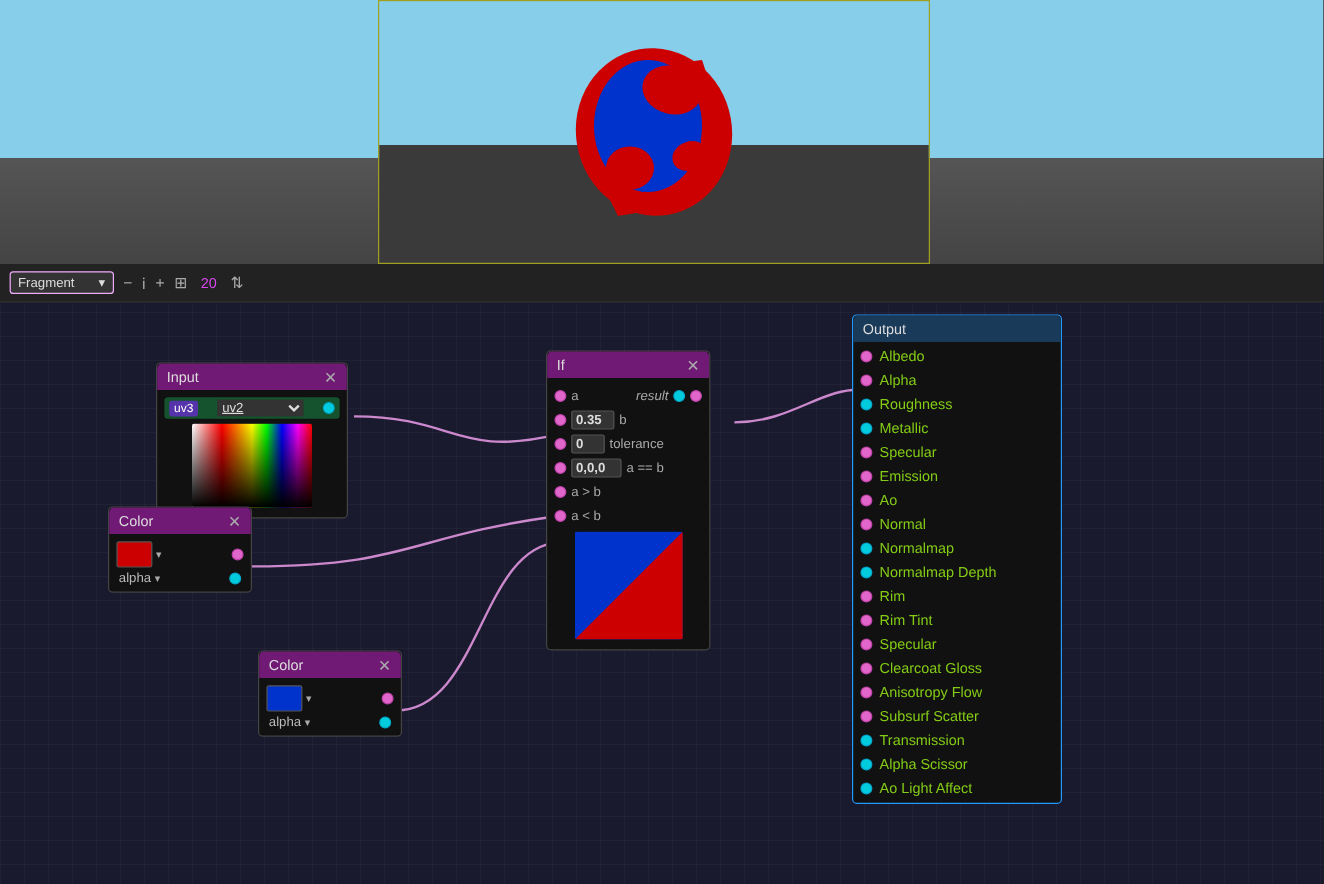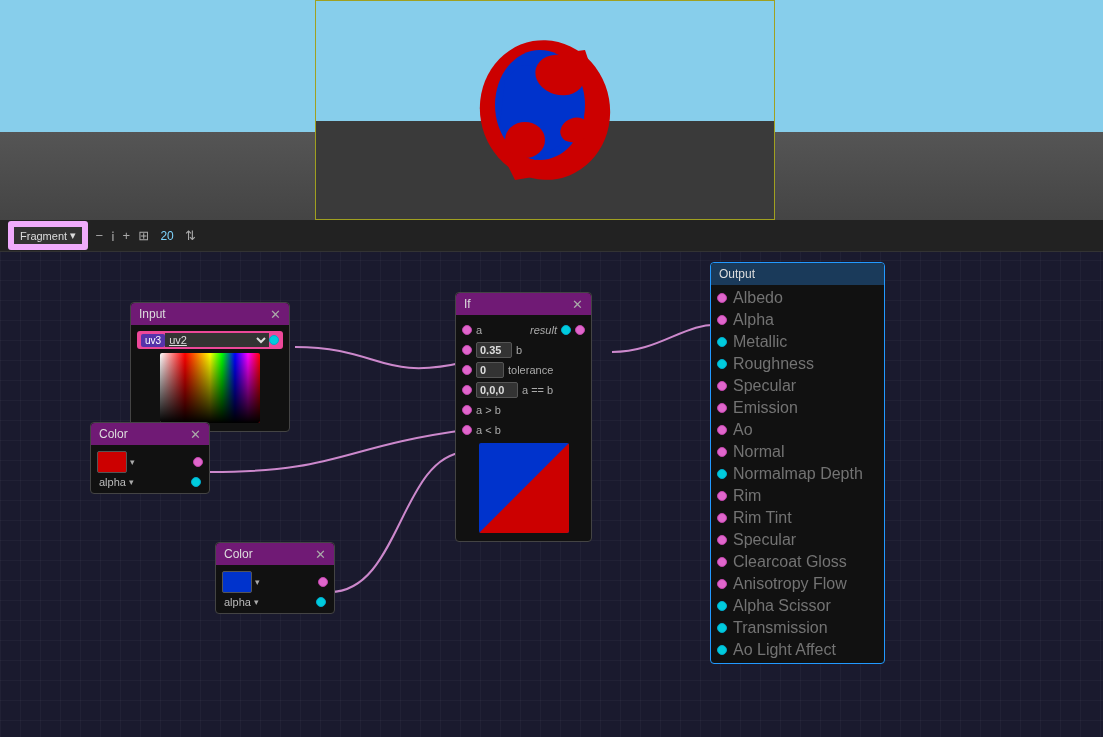--- a/index.html
+++ b/index.html
@@ -56,37 +56,37 @@
       background: #222;
       display: flex;
       align-items: center;
       padding: 0 8px;
       gap: 8px;
       border-bottom: 1px solid #333;
       z-index: 10;
     }
     .toolbar-btn {
       background: #333;
-      border: 6px solid #f0abfc;
+      border: 1px solid #f0abfc;
       color: #ddd;
       border-radius: 3px;
       padding: 2px 6px;
       cursor: pointer;
       font-size: 11px;
       display: flex;
       align-items: center;
-      gap: 3px;
+      gap: 20px;
     }
     .toolbar-icon {
       font-size: 13px;
       color: #aaa;
     }
     .toolbar-num {
       font-size: 12px;
-      color: #7dd3fc;
+      color: #d946ef;
       min-width: 20px;
       text-align: center;
     }
 
     
     #canvas {
       position: absolute;
       top: 32px;
       left: 0;
       right: 0;
@@ -139,22 +139,22 @@
 
     
     #node-input {
       left: 130px;
       top: 50px;
       width: 160px;
     }
     .uv-row {
       display: flex;
       align-items: center;
-      gap: 0;
-      background: #ec4899;
+      gap: 16px;
+      background: #14532d;
       border-radius: 3px;
       padding: 2px 4px;
       margin: 2px 0;
     }
     .uv-label {
       background: #5533aa;
       color: #fff;
       font-size: 10px;
       padding: 1px 4px;
       border-radius: 2px;
@@ -277,22 +277,22 @@
       background: #1a3a5a;
     }
     .output-row {
       display: flex;
       align-items: center;
       gap: 6px;
       padding: 2px 6px;
       min-height: 20px;
     }
     .output-label {
-      font-size: 16px;
-      color: #737373;
+      font-size: 12px;
+      color: #84cc16;
     }
 
     
     #connections {
       position: absolute;
       top: 32px;
       left: 0;
       width: 100%;
       height: 100%;
       pointer-events: none;
@@ -474,44 +474,48 @@
       <div class="output-row">
             <span class="port port-pink"></span>
             <span class="output-label">Albedo</span>
           </div>
           <div class="output-row">
             <span class="port port-pink"></span>
             <span class="output-label">Alpha</span>
           </div>
           <div class="output-row">
             <span class="port port-cyan"></span>
+            <span class="output-label">Roughness</span>
+          </div>
+          <div class="output-row">
+            <span class="port port-cyan"></span>
             <span class="output-label">Metallic</span>
           </div>
           <div class="output-row">
-            <span class="port port-cyan"></span>
-            <span class="output-label">Roughness</span>
-          </div>
-          <div class="output-row">
             <span class="port port-pink"></span>
             <span class="output-label">Specular</span>
           </div>
           <div class="output-row">
             <span class="port port-pink"></span>
             <span class="output-label">Emission</span>
           </div>
           <div class="output-row">
             <span class="port port-pink"></span>
             <span class="output-label">Ao</span>
           </div>
           <div class="output-row">
             <span class="port port-pink"></span>
             <span class="output-label">Normal</span>
           </div>
           <div class="output-row">
             <span class="port port-cyan"></span>
+            <span class="output-label">Normalmap</span>
+          </div>
+          <div class="output-row">
+            <span class="port port-cyan"></span>
             <span class="output-label">Normalmap Depth</span>
           </div>
           <div class="output-row">
             <span class="port port-pink"></span>
             <span class="output-label">Rim</span>
           </div>
           <div class="output-row">
             <span class="port port-pink"></span>
             <span class="output-label">Rim Tint</span>
           </div>
@@ -521,26 +525,30 @@
           </div>
           <div class="output-row">
             <span class="port port-pink"></span>
             <span class="output-label">Clearcoat Gloss</span>
           </div>
           <div class="output-row">
             <span class="port port-pink"></span>
             <span class="output-label">Anisotropy Flow</span>
           </div>
           <div class="output-row">
+            <span class="port port-pink"></span>
+            <span class="output-label">Subsurf Scatter</span>
+          </div>
+          <div class="output-row">
+            <span class="port port-cyan"></span>
+            <span class="output-label">Transmission</span>
+          </div>
+          <div class="output-row">
             <span class="port port-cyan"></span>
             <span class="output-label">Alpha Scissor</span>
-          </div>
-          <div class="output-row">
-            <span class="port port-cyan"></span>
-            <span class="output-label">Transmission</span>
           </div>
           <div class="output-row">
             <span class="port port-cyan"></span>
             <span class="output-label">Ao Light Affect</span>
           </div>
         </div>
     </div>
 
   </div>
 </div>

